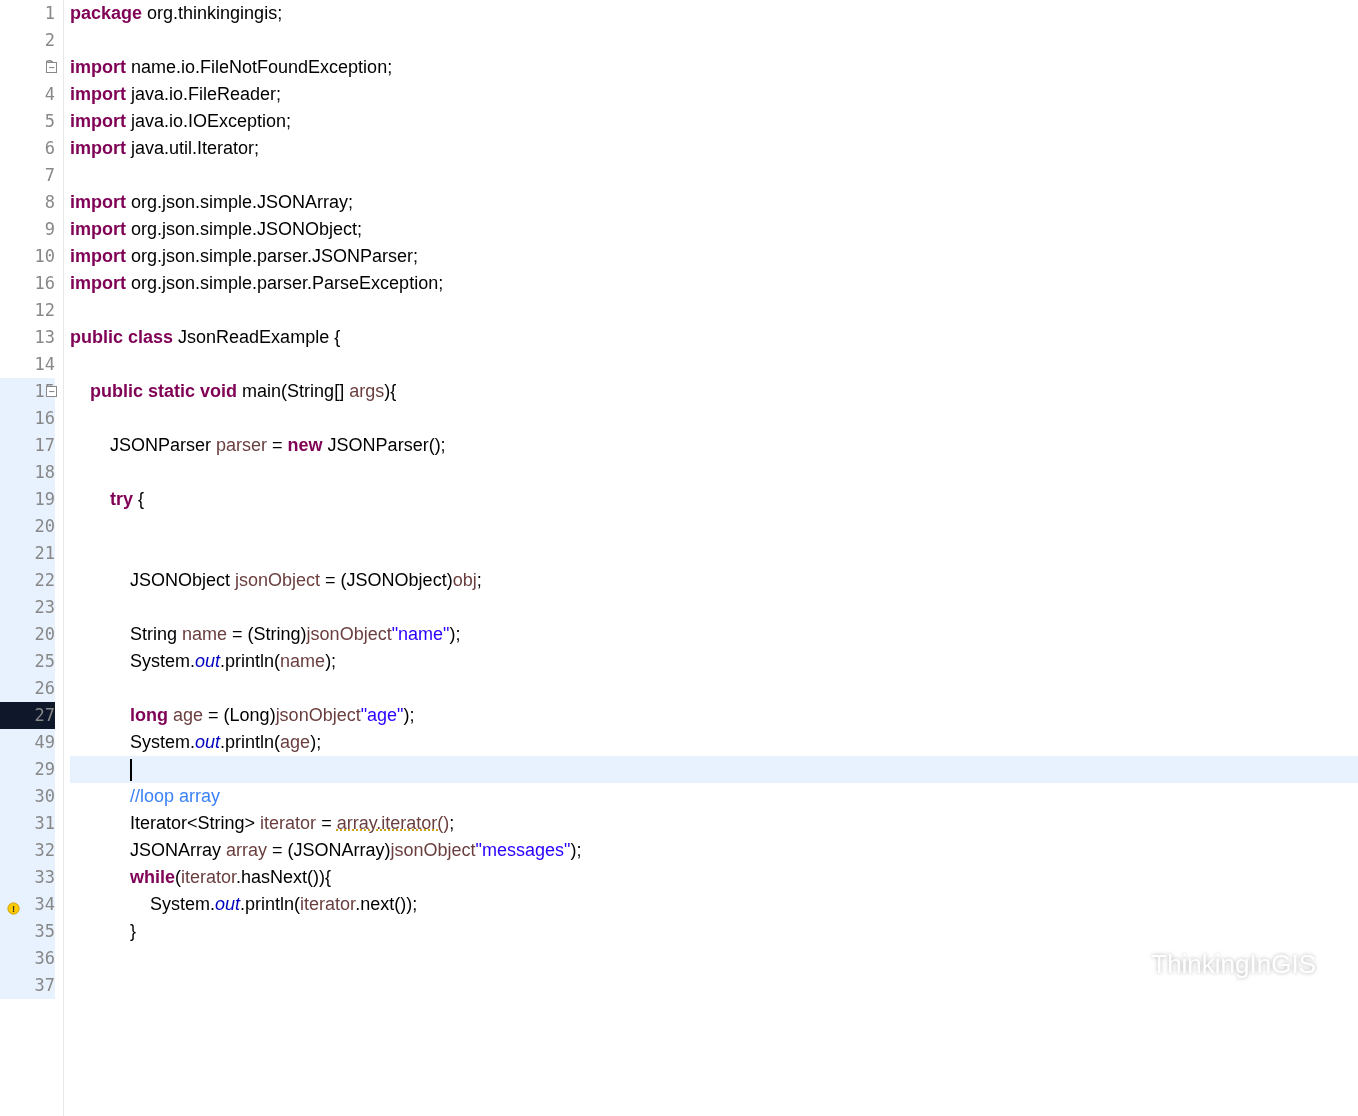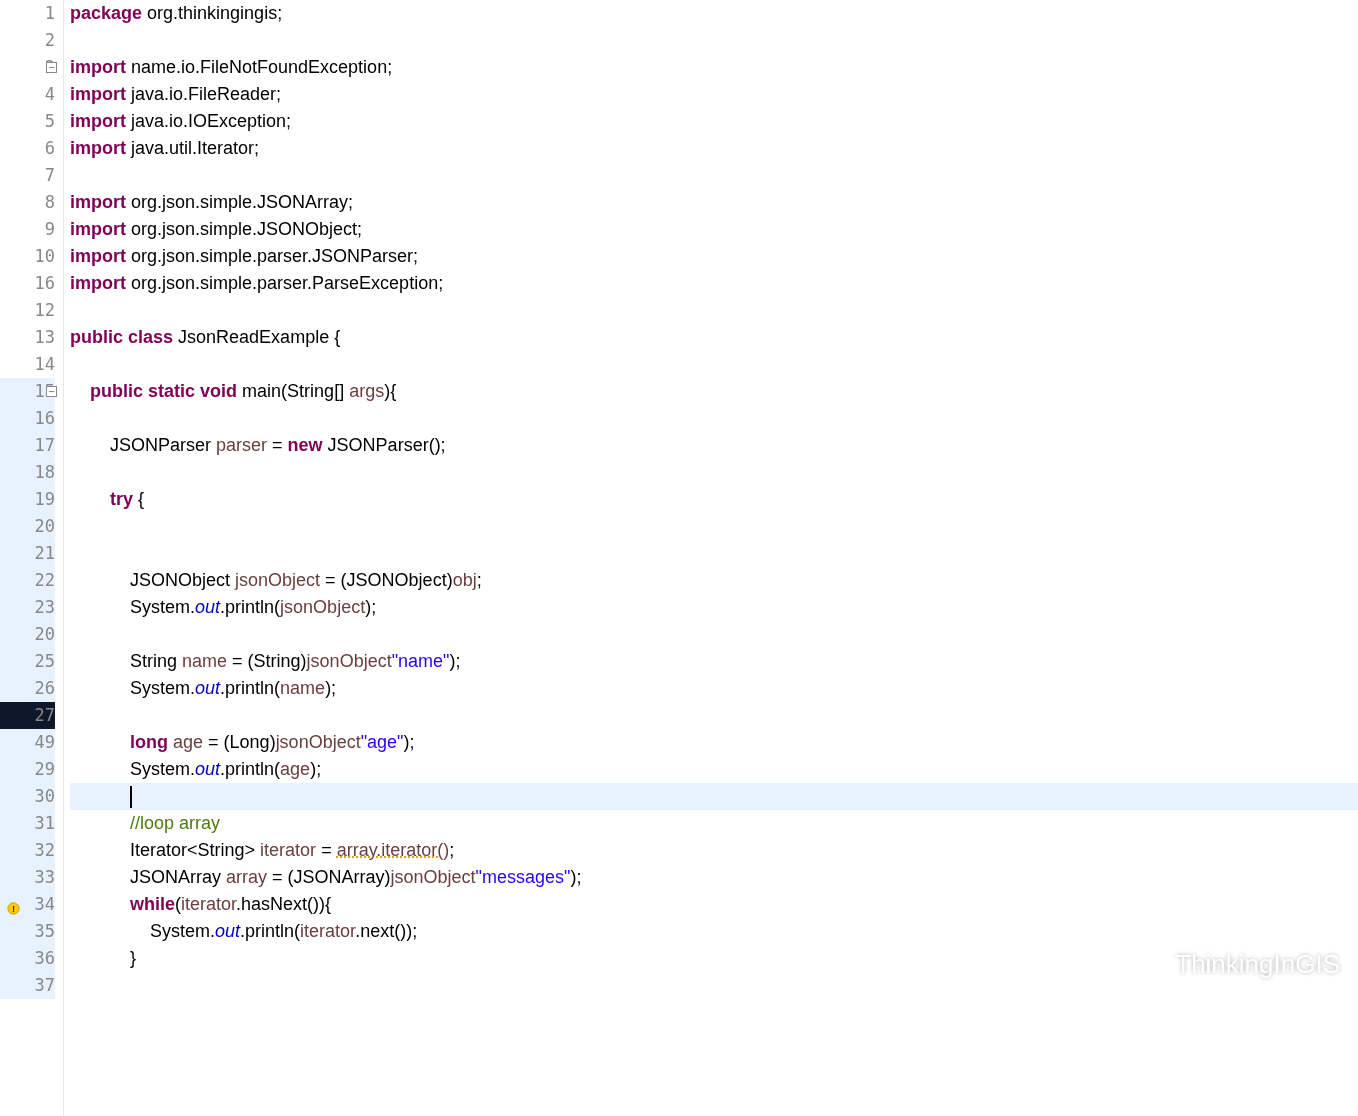--- a/index.html
+++ b/index.html
@@ -63,39 +63,39 @@
       line-height: 27px;
       white-space: pre;
       font-family: Liberation Sans, sans-serif;
     }
     .line-highlight {
       background: #e8f2fe;
     }
     .kw { color: #7f0055; font-weight: bold; }
     .identifier { color: #6a3e3e; }
     .string { color: #2a00ff; }
-    .comment { color: #4d7c0f; }
+    .comment { color: #3b82f6; }
     .static-field { color: #0000c0; font-style: italic; }
     .plain { color: #000000; }
     .warn-underline {
       text-decoration: underline;
       text-decoration-style: dotted;
       text-decoration-color: #cc9900;
     }
     .cursor {
       display: inline-block;
       width: 2px;
       height: 22px;
       background: #000;
       vertical-align: middle;
       margin-left: 0;
     }
     .watermark {
       position: absolute;
-      right: 18px;
+      right: 42px;
       bottom: 130px;
       display: flex;
       align-items: center;
       gap: 10px;
       opacity: 0.65;
       color: #fff;
       font-family: Arial, sans-serif;
       font-size: 26px;
       text-shadow: 0 0 4px rgba(0,0,0,0.5);
       pointer-events: none;
@@ -171,21 +171,20 @@
     <div class="code-line"><span class="kw">public</span><span> </span><span class="kw">class</span><span class="plain"> JsonReadExample </span><span class="plain">{</span></div>
     <div class="code-line"></div>
     <div class="code-line"><span>    </span><span class="kw">public</span><span> </span><span class="kw">static</span><span> </span><span class="kw">void</span><span class="plain"> main(</span><span class="plain">String[] </span><span class="identifier">args</span><span class="plain">){</span></div>
     <div class="code-line"></div>
     <div class="code-line"><span>        </span><span class="plain">JSONParser </span><span class="identifier">parser</span><span class="plain"> = </span><span class="kw">new</span><span class="plain"> JSONParser();</span></div>
     <div class="code-line"></div>
     <div class="code-line"><span>        </span><span class="kw">try</span><span class="plain"> {</span></div>
     <div class="code-line"></div>
     <div class="code-line"></div>
     <div class="code-line"><span>            </span><span class="plain">JSONObject </span><span class="identifier">jsonObject</span><span class="plain"> = (JSONObject)</span><span class="identifier">obj</span><span class="plain">;</span></div>
-    <div class="code-line"><span>            </span><span class="plain">System.</span><span class="static-field">out</span><span class="plain">.println(</span><span class="identifier">jsonObject</span><span class="plain">);</span></div>
     <div class="code-line"></div>
     <div class="code-line"><span>            </span><span class="plain">String </span><span class="identifier">name</span><span class="plain"> = (String)</span><span class="identifier">jsonObject</span><span class="plain"></span><span class="string">"name"</span><span class="plain">);</span></div>
     <div class="code-line"><span>            </span><span class="plain">System.</span><span class="static-field">out</span><span class="plain">.println(</span><span class="identifier">name</span><span class="plain">);</span></div>
     <div class="code-line"></div>
     <div class="code-line"><span>            </span><span class="kw">long</span><span> </span><span class="identifier">age</span><span class="plain"> = (Long)</span><span class="identifier">jsonObject</span><span class="plain"></span><span class="string">"age"</span><span class="plain">);</span></div>
     <div class="code-line"><span>            </span><span class="plain">System.</span><span class="static-field">out</span><span class="plain">.println(</span><span class="identifier">age</span><span class="plain">);</span></div>
     <div class="code-line line-highlight"><span>            </span><span class="cursor"></span></div>
     <div class="code-line"><span>            </span><span class="comment">//loop array</span></div>
     <div class="code-line"><span>            </span><span class="plain">Iterator&lt;String&gt; </span><span class="identifier">iterator</span><span class="plain"> = </span><span class="identifier warn-underline">array.iterator()</span><span class="plain">;</span></div>
     <div class="code-line"><span>            </span><span class="plain">JSONArray </span><span class="identifier">array</span><span class="plain"> = (JSONArray)</span><span class="identifier">jsonObject</span><span class="plain"></span><span class="string">"messages"</span><span class="plain">);</span></div>

